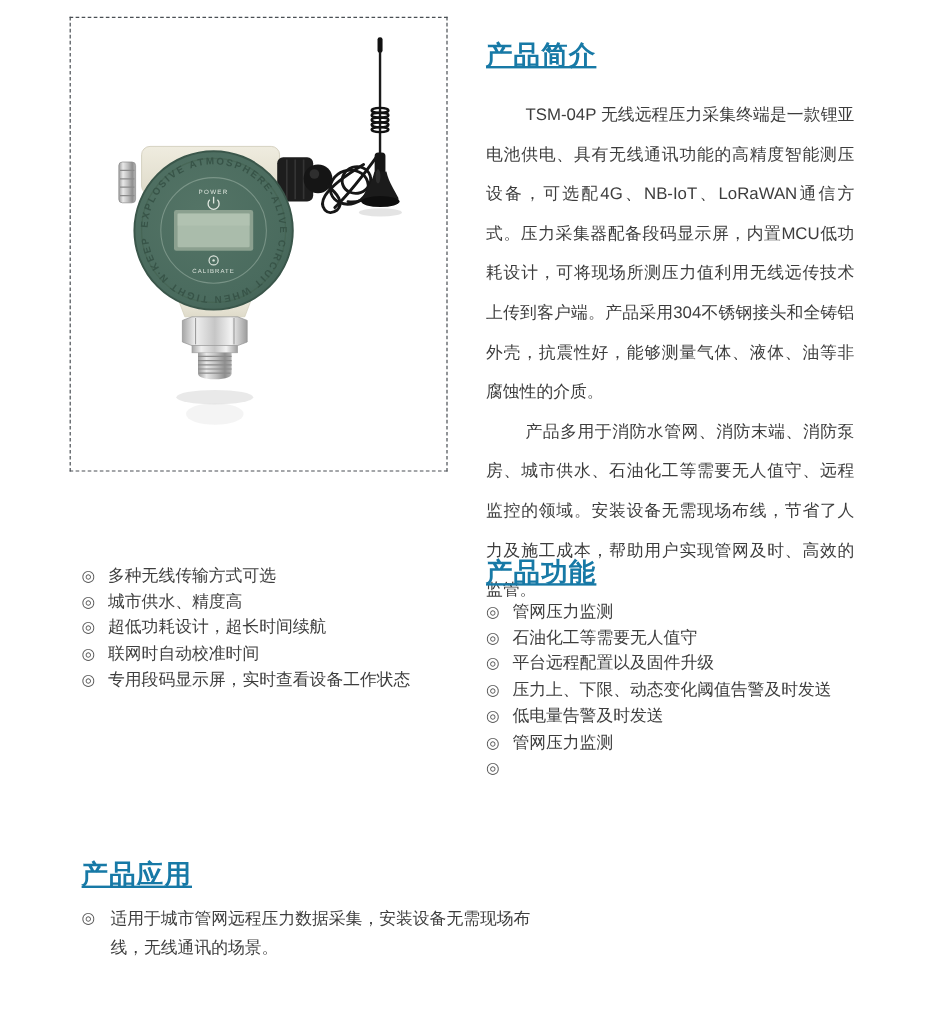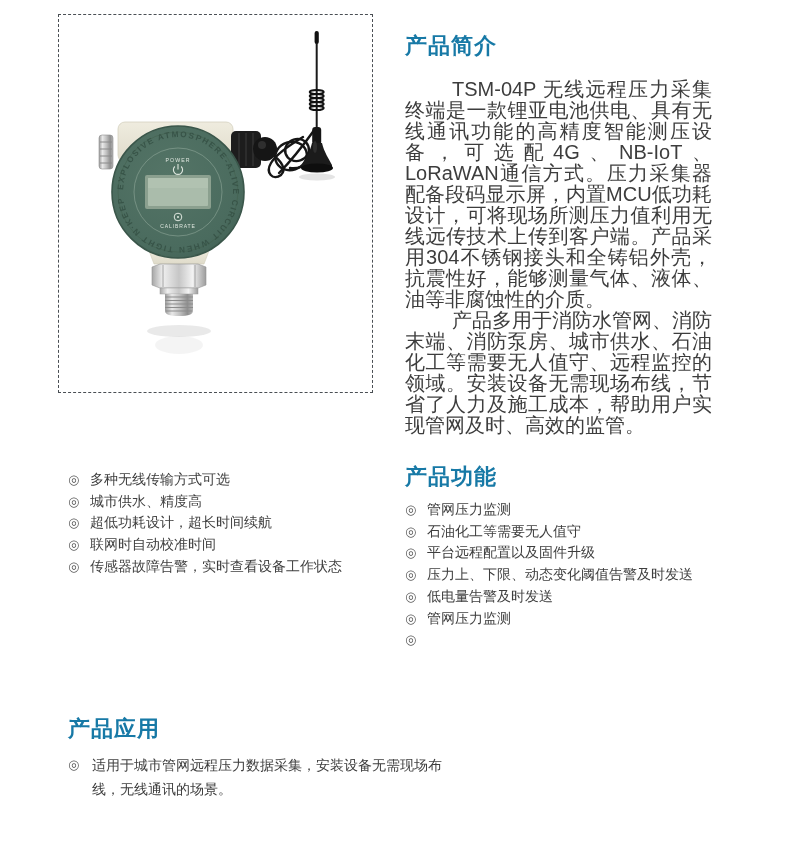--- a/index.html
+++ b/index.html
@@ -4,35 +4,35 @@
 <style>
   * { margin: 0; padding: 0; box-sizing: border-box; }
   html, body { background: #ffffff; }
   body {
     width: 792px; height: 850px; position: relative; overflow: hidden;
     font-family: "Liberation Sans", "DejaVu Sans", sans-serif;
     color: #3d3d3d;
   }
   .section-title {
     font-size: 22px; line-height: 30px; font-weight: 700;
-    color: #1779a6; letter-spacing: 1px;
+    color: #1779a6; letter-spacing: 1px; text-decoration: underline;
   }
   
   .image-box {
     position: absolute; left: 58px; top: 14px;
     width: 315px; height: 379px;
     border: 1px dashed #4a4f54;
     background: #ffffff;
   }
   .image-box svg { display: block; width: 313px; height: 377px; }
   
   .sec-intro { position: absolute; left: 405px; top: 31px; width: 307px; }
   .sec-intro .section-title { margin-bottom: 18px; }
   .sec-intro p {
-    font-size: 20px; line-height: 21px; text-align: justify;
+    font-size: 14px; line-height: 33px; text-align: justify;
     text-indent: 2.35em; color: #3d3d3d;
   }
   
   .bullet-list { list-style: none; margin-top: 7px; }
   .bullet-list li {
     position: relative; padding-left: 22px;
     font-size: 14px; line-height: 21.7px; color: #3e3e3e;
   }
   .bullet-list li .bullet {
     position: absolute; left: 0; top: 0;
@@ -174,21 +174,21 @@
   <p>TSM-04P 无线远程压力采集终端是一款锂亚电池供电、具有无线通讯功能的高精度智能测压设备，可选配4G、NB-IoT、LoRaWAN通信方式。压力采集器配备段码显示屏，内置MCU低功耗设计，可将现场所测压力值利用无线远传技术上传到客户端。产品采用304不锈钢接头和全铸铝外壳，抗震性好，能够测量气体、液体、油等非腐蚀性的介质。</p>
   <p>产品多用于消防水管网、消防末端、消防泵房、城市供水、石油化工等需要无人值守、远程监控的领域。安装设备无需现场布线，节省了人力及施工成本，帮助用户实现管网及时、高效的监管。</p>
 </section>
 
 <section class="sec-features">
   <ul class="bullet-list">
     <li><span class="bullet">◎</span><span>多种无线传输方式可选</span></li>
     <li><span class="bullet">◎</span><span>城市供水、精度高</span></li>
     <li><span class="bullet">◎</span><span>超低功耗设计，超长时间续航</span></li>
     <li><span class="bullet">◎</span><span>联网时自动校准时间</span></li>
-    <li><span class="bullet">◎</span><span>传感器故障告警，实时查看设备工作状态</span></li>
+    <li><span class="bullet">◎</span><span>专用段码显示屏，实时查看设备工作状态</span></li>
   </ul>
 </section>
 
 <section class="sec-functions">
   <h2 class="section-title">产品功能</h2>
   <ul class="bullet-list">
     <li><span class="bullet">◎</span><span>管网压力监测</span></li>
     <li><span class="bullet">◎</span><span>石油化工等需要无人值守</span></li>
     <li><span class="bullet">◎</span><span>平台远程配置以及固件升级</span></li>
     <li><span class="bullet">◎</span><span>压力上、下限、动态变化阈值告警及时发送</span></li>

